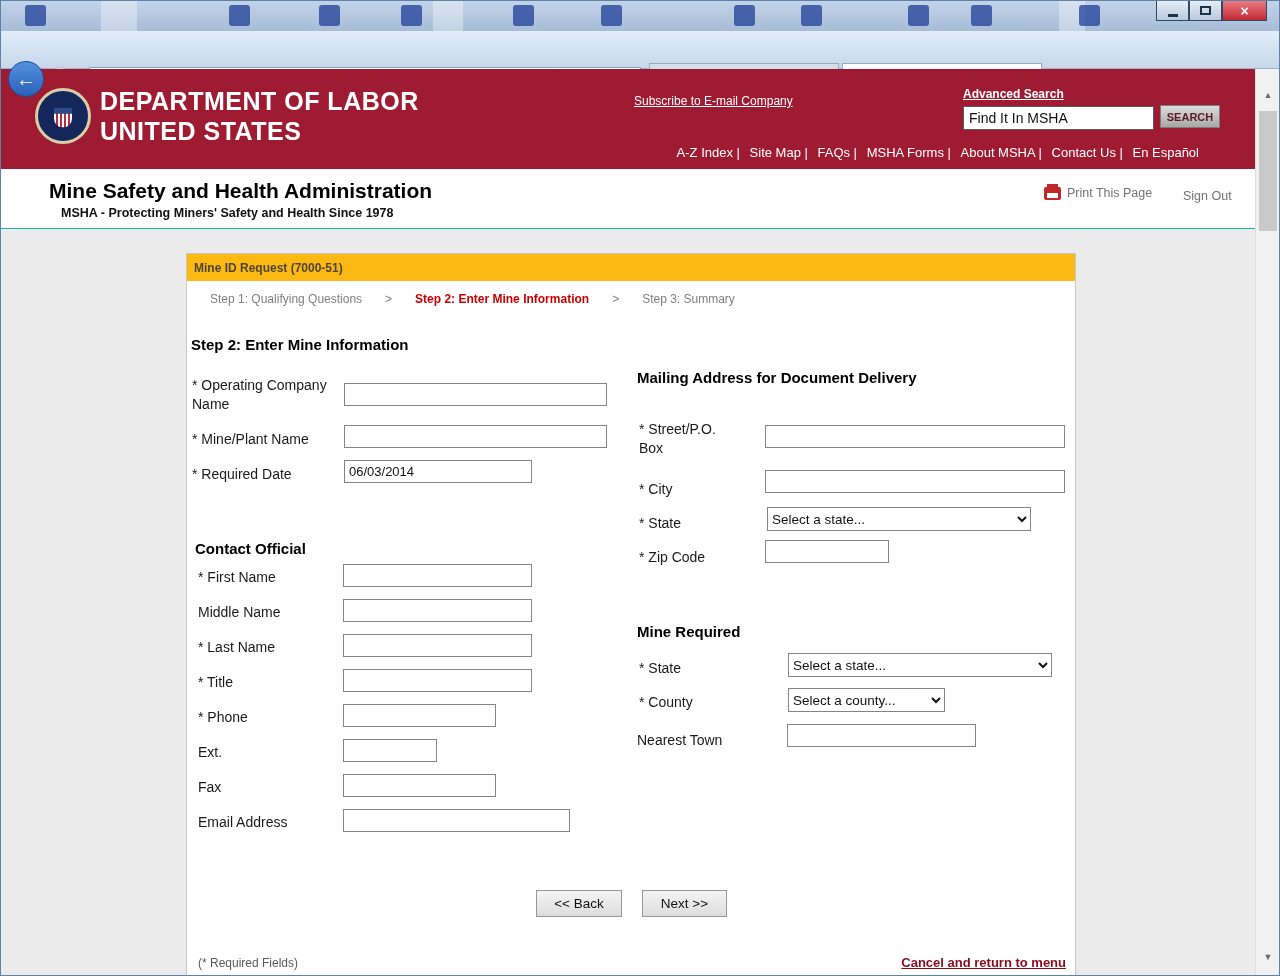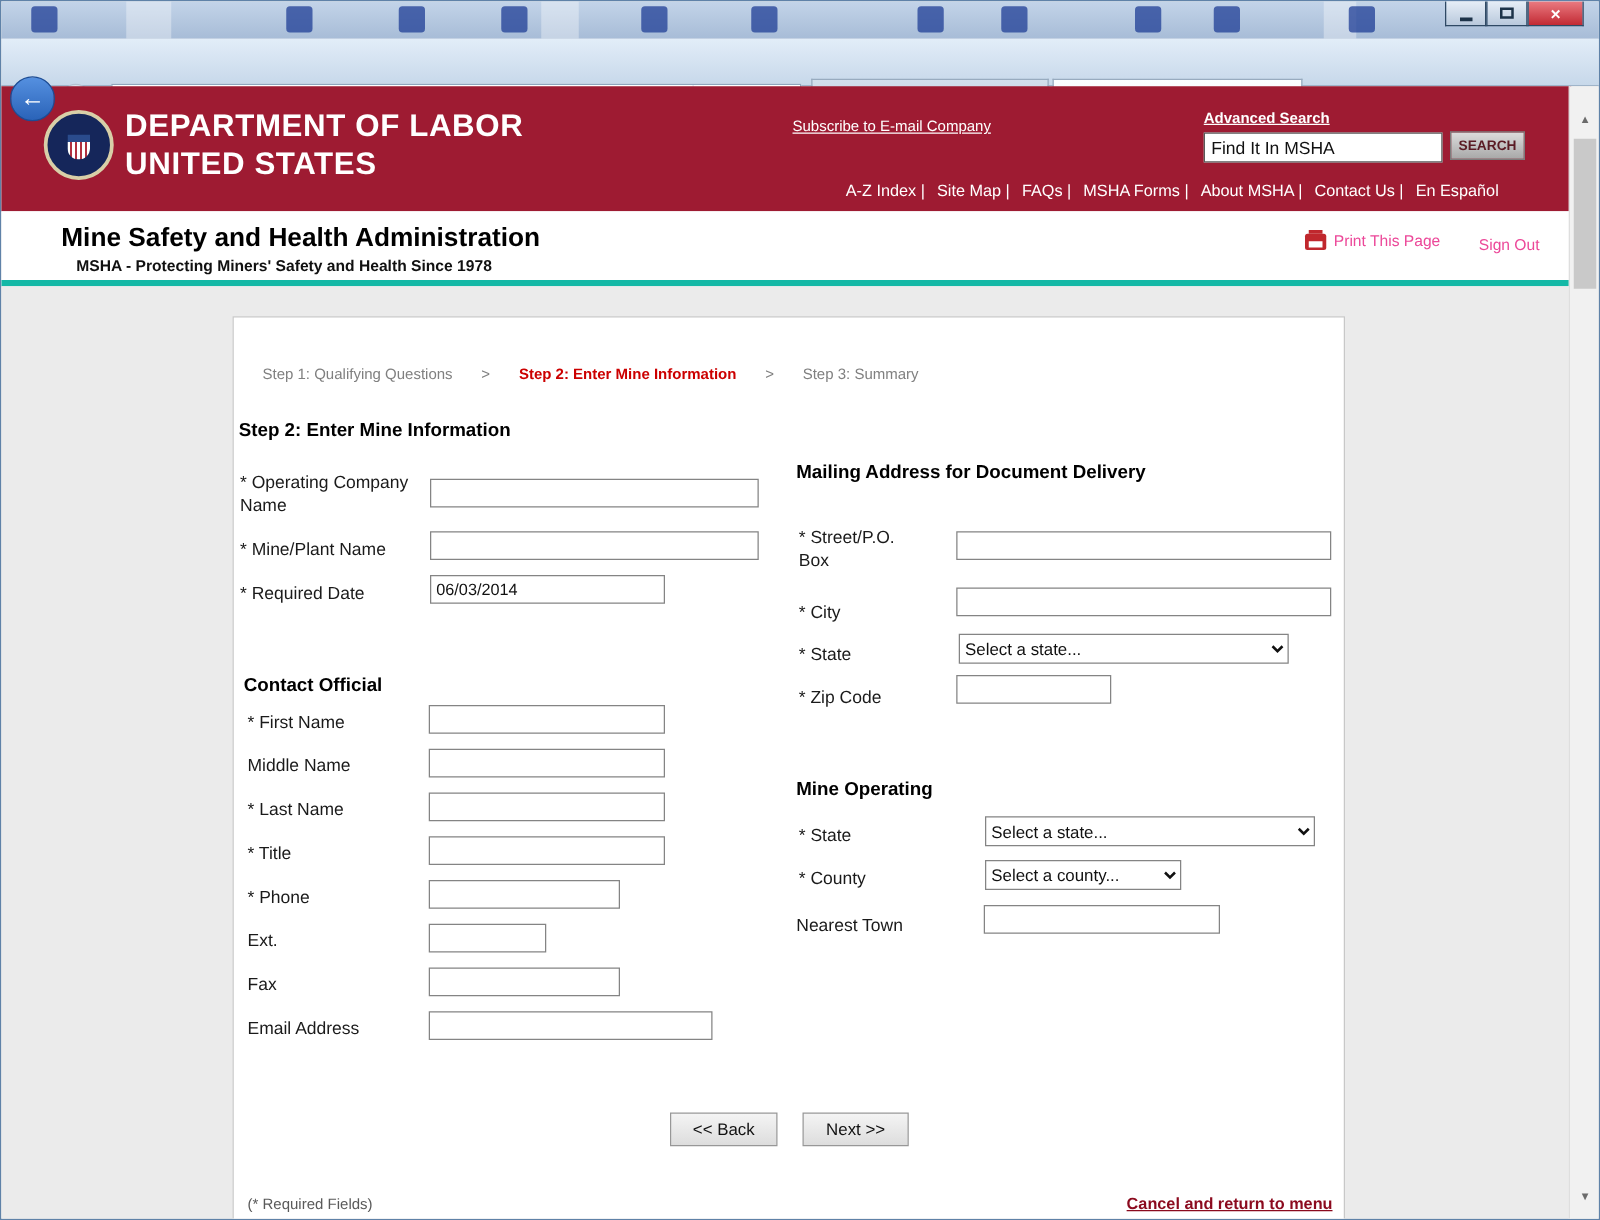--- a/index.html
+++ b/index.html
@@ -82,31 +82,31 @@
   .mast-search-btn { position:absolute; left:1159px; top:36px; width:60px; height:23px;
                      background:linear-gradient(#dcdcdc,#a8a8a8); border:1px solid #7c7c7c;
                      font-size:11px; font-weight:bold; color:#5a1b24; cursor:pointer;
                      font-family:inherit; }
   .mast-nav { position:absolute; right:58px; top:76px; color:#fff; font-size:13px;
               font-weight:normal; white-space:nowrap; }
   .mast-nav span { margin-left:6px; cursor:pointer; }
 
   
   .banner { position:absolute; left:0; top:168px; width:1256px; height:60px; background:#fff;
-            border-bottom:5px solid #14b8a6; }
+            border-bottom:1px solid #14b8a6; }
   .banner-title { position:absolute; left:48px; top:10px; font-size:21px; font-weight:bold; color:#000; }
   .banner-tag { position:absolute; left:60px; top:37px; font-size:12.5px; font-weight:bold; color:#111; }
   .print-group { position:absolute; left:1043px; top:17px; display:flex; align-items:center;
                  gap:6px; cursor:pointer; }
   .printer { width:17px; height:13px; background:#c0272d; border-radius:2px; position:relative; }
   .printer::before { content:""; position:absolute; left:3px; top:-3px; right:3px; height:3px;
                      background:#c0272d; }
   .printer::after { content:""; position:absolute; left:3px; bottom:2px; right:3px; height:5px;
                     background:#fff; }
-  .print-label, .signout { font-size:12.5px; color:#ec4899; }
+  .print-label, .signout { font-size:12.5px; color:#737373; }
   .signout { position:absolute; left:1182px; top:20px; cursor:pointer; }
 
   
   .page { position:absolute; left:0; top:228px; width:1256px; bottom:0; background:#ebebeb;
           overflow:hidden; }
   .panel { position:absolute; left:185px; top:24px; width:890px; height:760px; background:#fff;
            border:1px solid #c8c8c8; }
   .gold-bar { position:absolute; left:0; top:0; right:0; height:27px; background:#fdb913;
               font-size:12px; font-weight:bold; color:#4d4636; padding:7px 0 0 7px; }
   .breadcrumb { position:absolute; left:4px; top:38px; font-size:12px; color:#808080; }
@@ -230,20 +230,21 @@
     <div class="banner-tag">MSHA - Protecting Miners' Safety and Health Since 1978</div>
     <div class="print-group">
       <span class="printer"></span>
       <span class="print-label">Print This Page</span>
     </div>
     <span class="signout">Sign Out</span>
   </div>
 
   <div class="page">
     <div class="panel">
+      <div class="gold-bar">Mine ID Request (7000-51)</div>
 
       <div class="breadcrumb">
         <span>Step 1: Qualifying Questions</span><span>&gt;</span><span class="crumb-active">Step 2: Enter Mine Information</span><span>&gt;</span><span>Step 3: Summary</span>
       </div>
 
       <div class="step-heading">Step 2: Enter Mine Information</div>
 
       <div class="flabel" style="left:5px;top:122px;width:152px">* Operating Company Name</div>
       <input class="tinput" style="left: 157px; top: 129px; width: 263px;">
 
@@ -288,21 +289,21 @@
       <input class="tinput" style="left: 578px; top: 216px; width: 300px;">
 
       <div class="flabel" style="left:452px;top:260px">* State</div>
       <select class="fselect" style="left:580px;top:253px;width:264px">
         <option>Select a state...</option>
       </select>
 
       <div class="flabel" style="left:452px;top:294px">* Zip Code</div>
       <input class="tinput" style="left: 578px; top: 286px; width: 124px;">
 
-      <div class="fheading" style="left:450px;top:369px">Mine Operating</div>
+      <div class="fheading" style="left:450px;top:369px">Mine Required</div>
 
       <div class="flabel" style="left:452px;top:405px">* State</div>
       <select class="fselect" style="left:601px;top:399px;width:264px">
         <option>Select a state...</option>
       </select>
 
       <div class="flabel" style="left:452px;top:439px">* County</div>
       <select class="fselect" style="left:601px;top:434px;width:157px">
         <option>Select a county...</option>
       </select>

